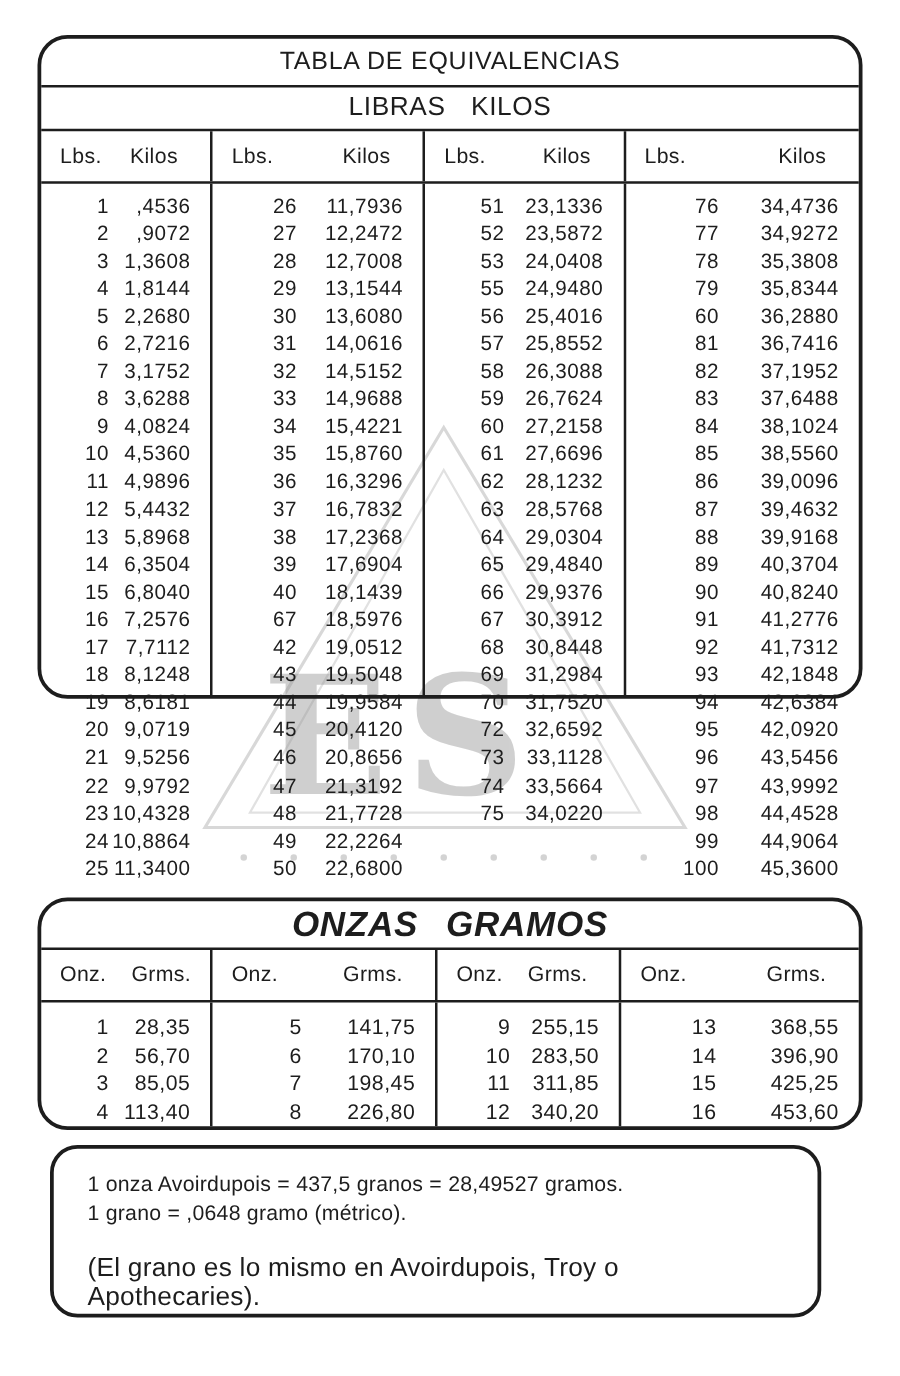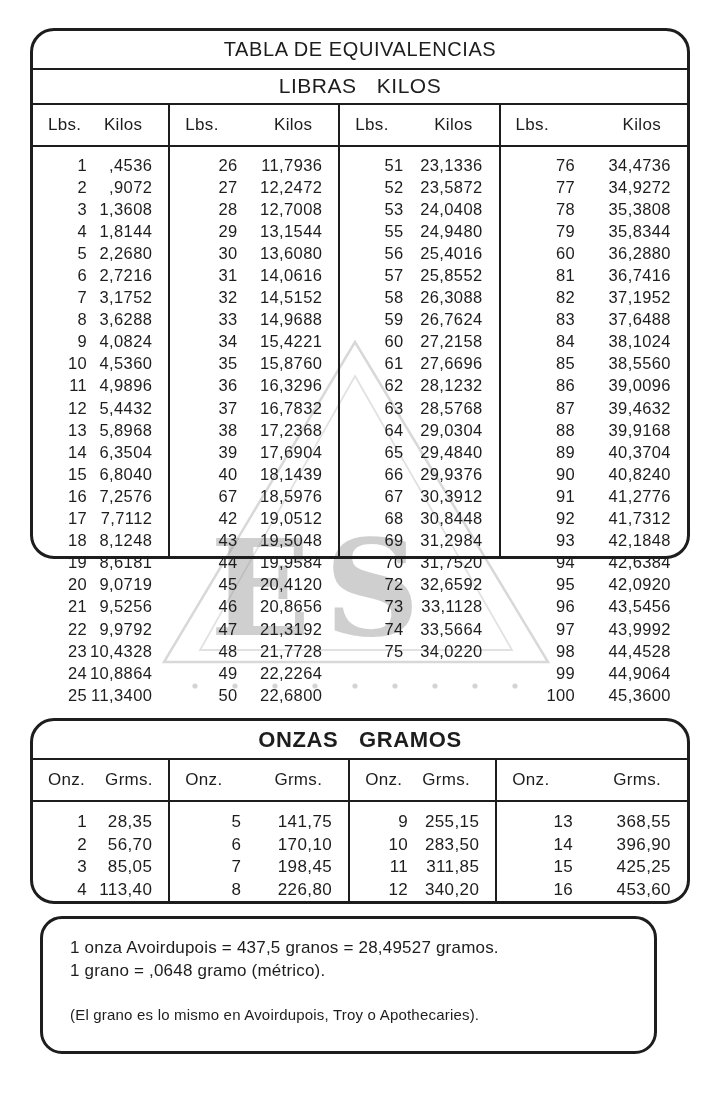--- a/index.html
+++ b/index.html
@@ -24,21 +24,21 @@
   .box-title{
     height:37px;line-height:36px;text-align:center;font-size:20px;
     letter-spacing:.6px;border-bottom:2px solid var(--ink,#1b1b1b);
     flex:0 0 auto;font-weight:500;
   }
   .box-subtitle{
     height:33px;line-height:32px;text-align:center;font-size:21px;
     word-spacing:14px;letter-spacing:.5px;border-bottom:2px solid var(--ink,#1b1b1b);
     flex:0 0 auto;font-weight:500;
   }
-  .box-onzas .box-title{height:37px;line-height:37px;font-size:22px;word-spacing:14px;font-weight:600;}
+  .box-onzas .box-title{height:37px;line-height:37px;font-size:28px;word-spacing:14px;font-weight:600;font-style:italic;}
 
   .hdr-row{display:flex;height:40px;border-bottom:2px solid var(--ink,#1b1b1b);flex:0 0 auto;}
   .hcell{
     display:flex;align-items:center;justify-content:space-between;
     padding:0 26px 0 15px;font-size:17px;box-sizing:border-box;letter-spacing:.3px;gap:20px;
   }
   .hcell:not(:last-child){border-right:2px solid var(--ink,#1b1b1b);}
 
   .tbl-body{display:flex;flex:1;min-height:0;}
   .colgroup{box-sizing:border-box;}
@@ -57,21 +57,21 @@
   .box-onzas .hdr-row > :nth-child(4), .box-onzas .tbl-body > :nth-child(4){width:29%;}
 
   .trow{display:flex;align-items:center;letter-spacing:.4px;}
   .box-libras .trow{height:22.1px;font-size:16.5px;}
   .box-onzas  .trow{height:22.6px;font-size:17px;}
   .trow .u{flex:0 0 40%;text-align:right;}
   .trow .v{flex:1;text-align:right;padding-right:16px;}
   .box-onzas .trow .v{}
 
   .note-line{font-size:17px;line-height:23px;letter-spacing:.2px;}
-  .note-footer{font-size:15px;line-height:23px;margin-top:21px;letter-spacing:.2px;}
+  .note-footer{font-size:21px;line-height:23px;margin-top:21px;letter-spacing:.2px;}
 </style>
 </head>
 <body>
 
 <div class="sheet">
 
   <svg class="wm" viewBox="0 0 420 380" xmlns="http://www.w3.org/2000/svg" aria-hidden="true">
     <polygon points="205,12 398,332 14,332" fill="none" stroke="#a8a8a8" stroke-width="2.5" opacity="0.45"></polygon>
     <polygon points="205,46 362,320 50,320" fill="none" stroke="#b4b4b4" stroke-width="1.8" opacity="0.4"></polygon>
     <text x="60" y="305" font-family="DejaVu Serif, serif" font-weight="bold" font-size="132" letter-spacing="14" fill="#8f8f8f" opacity="0.42">ES</text>

